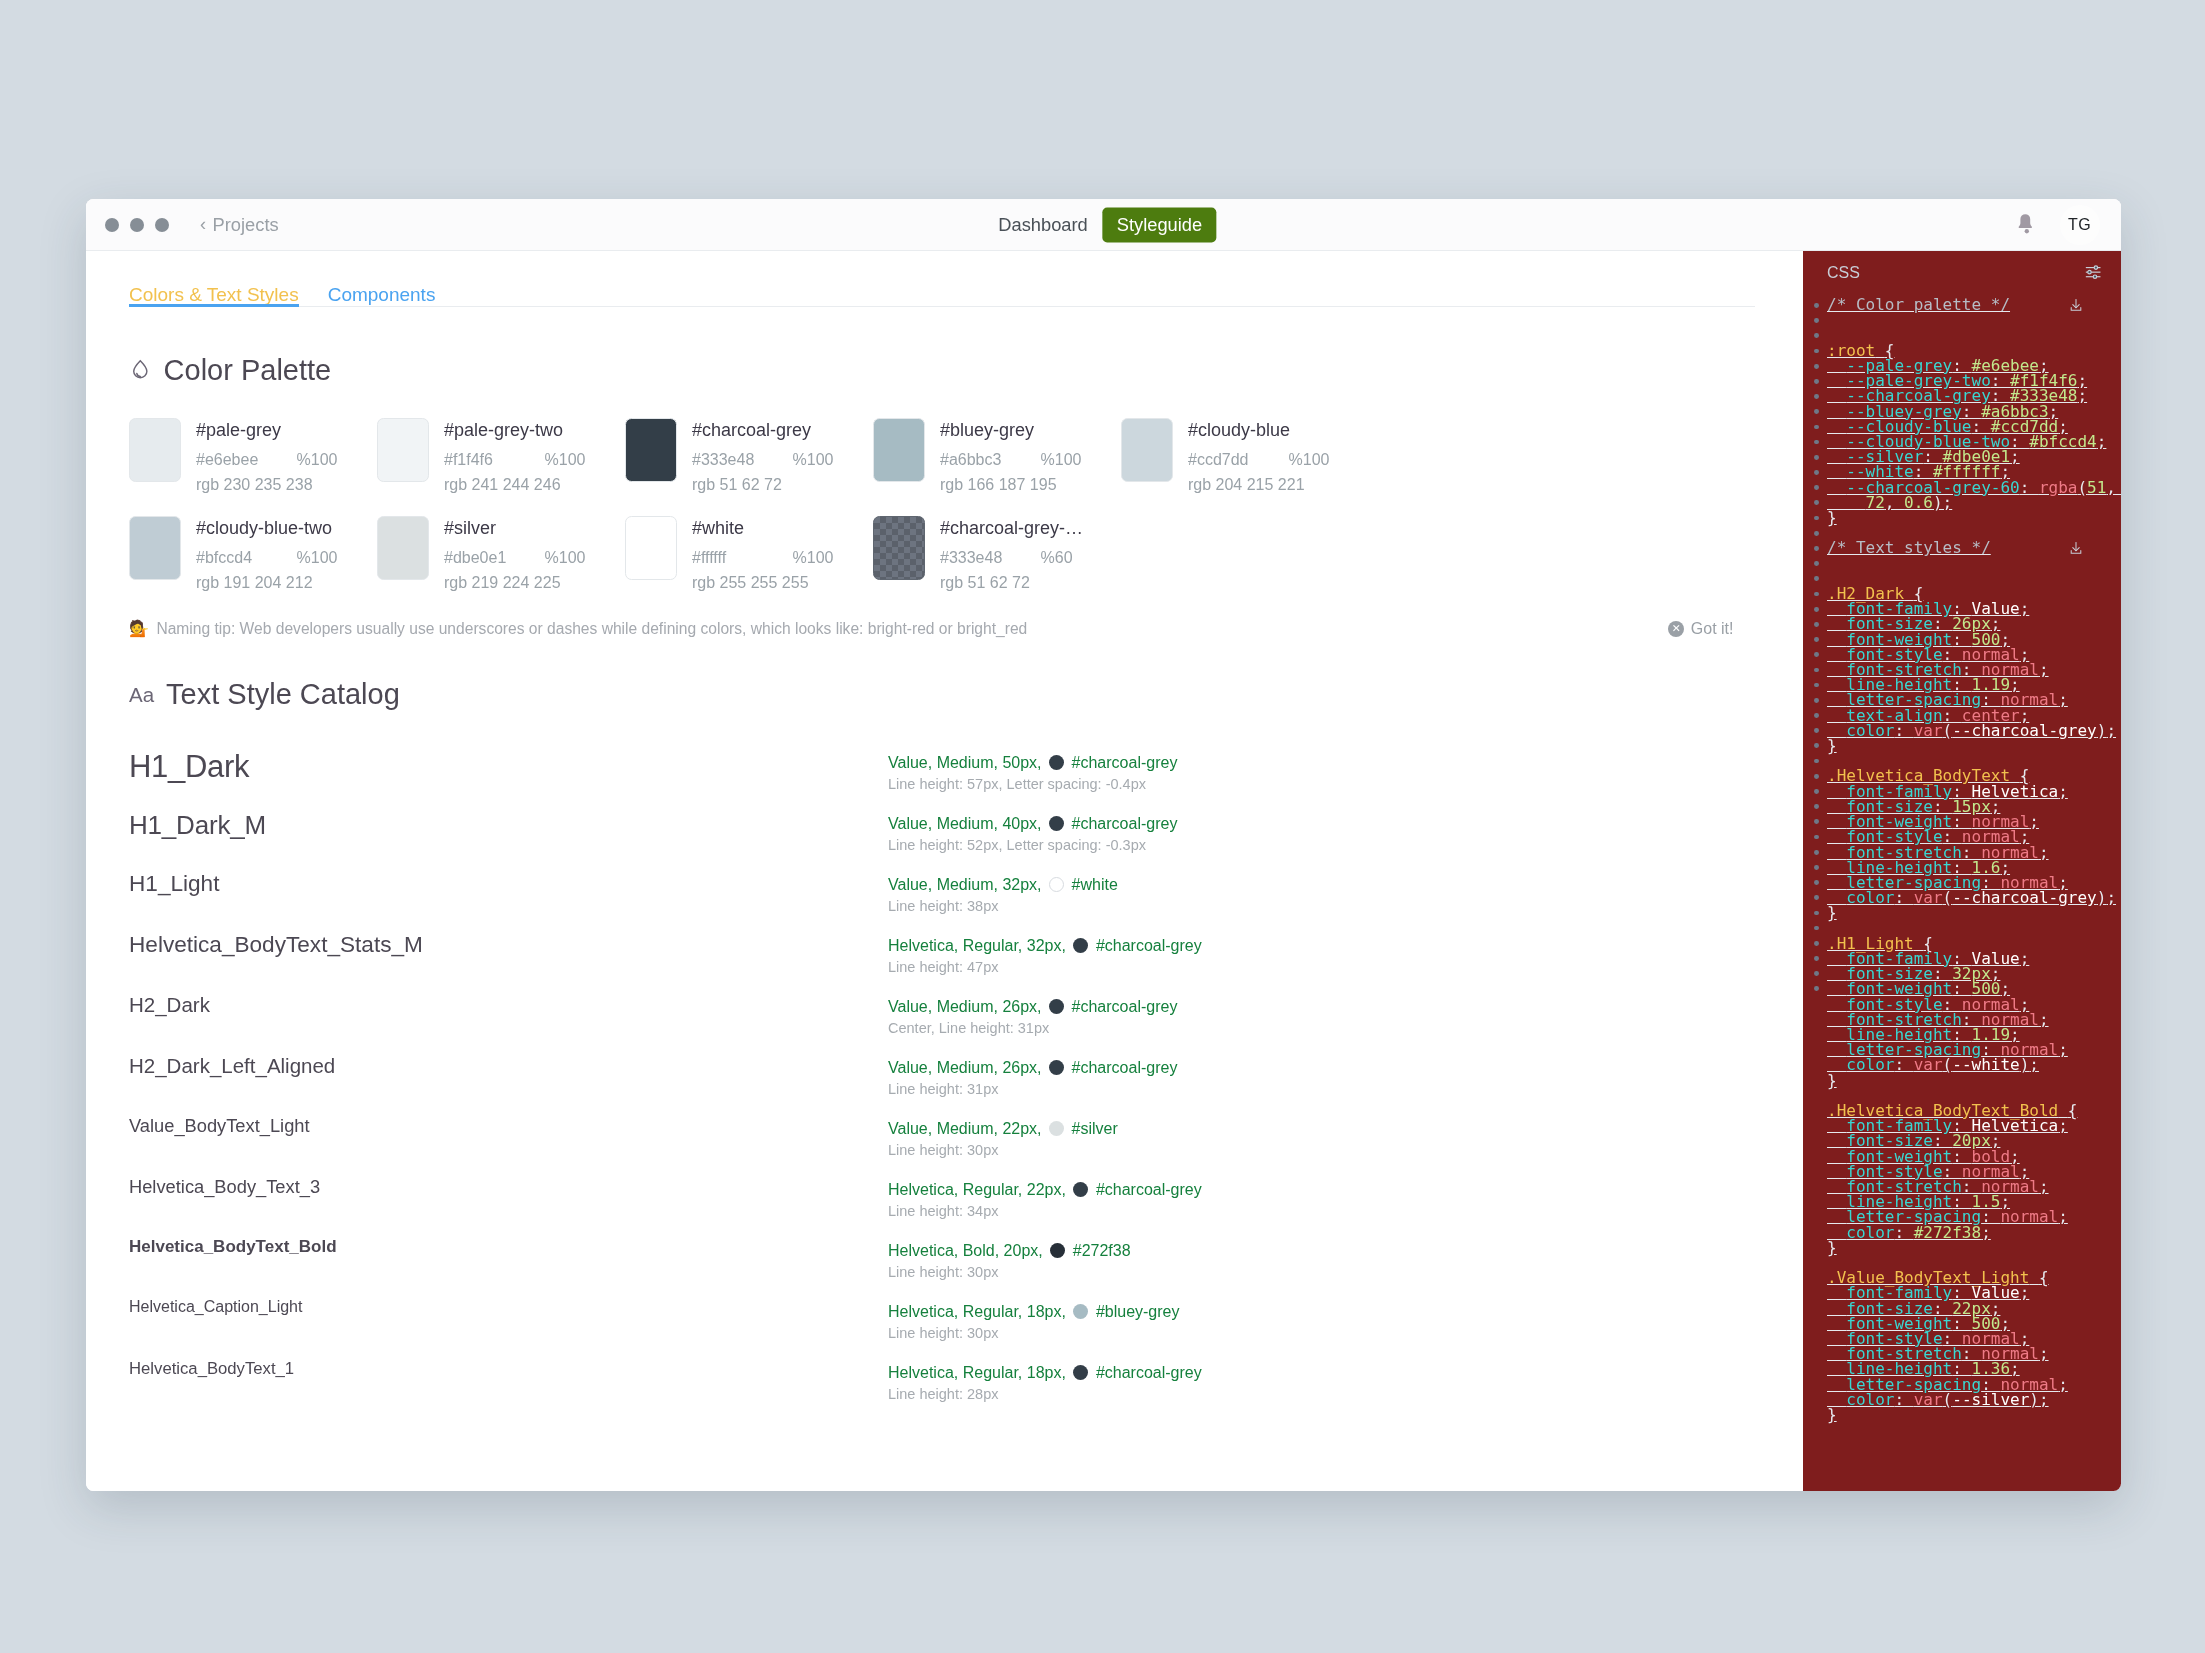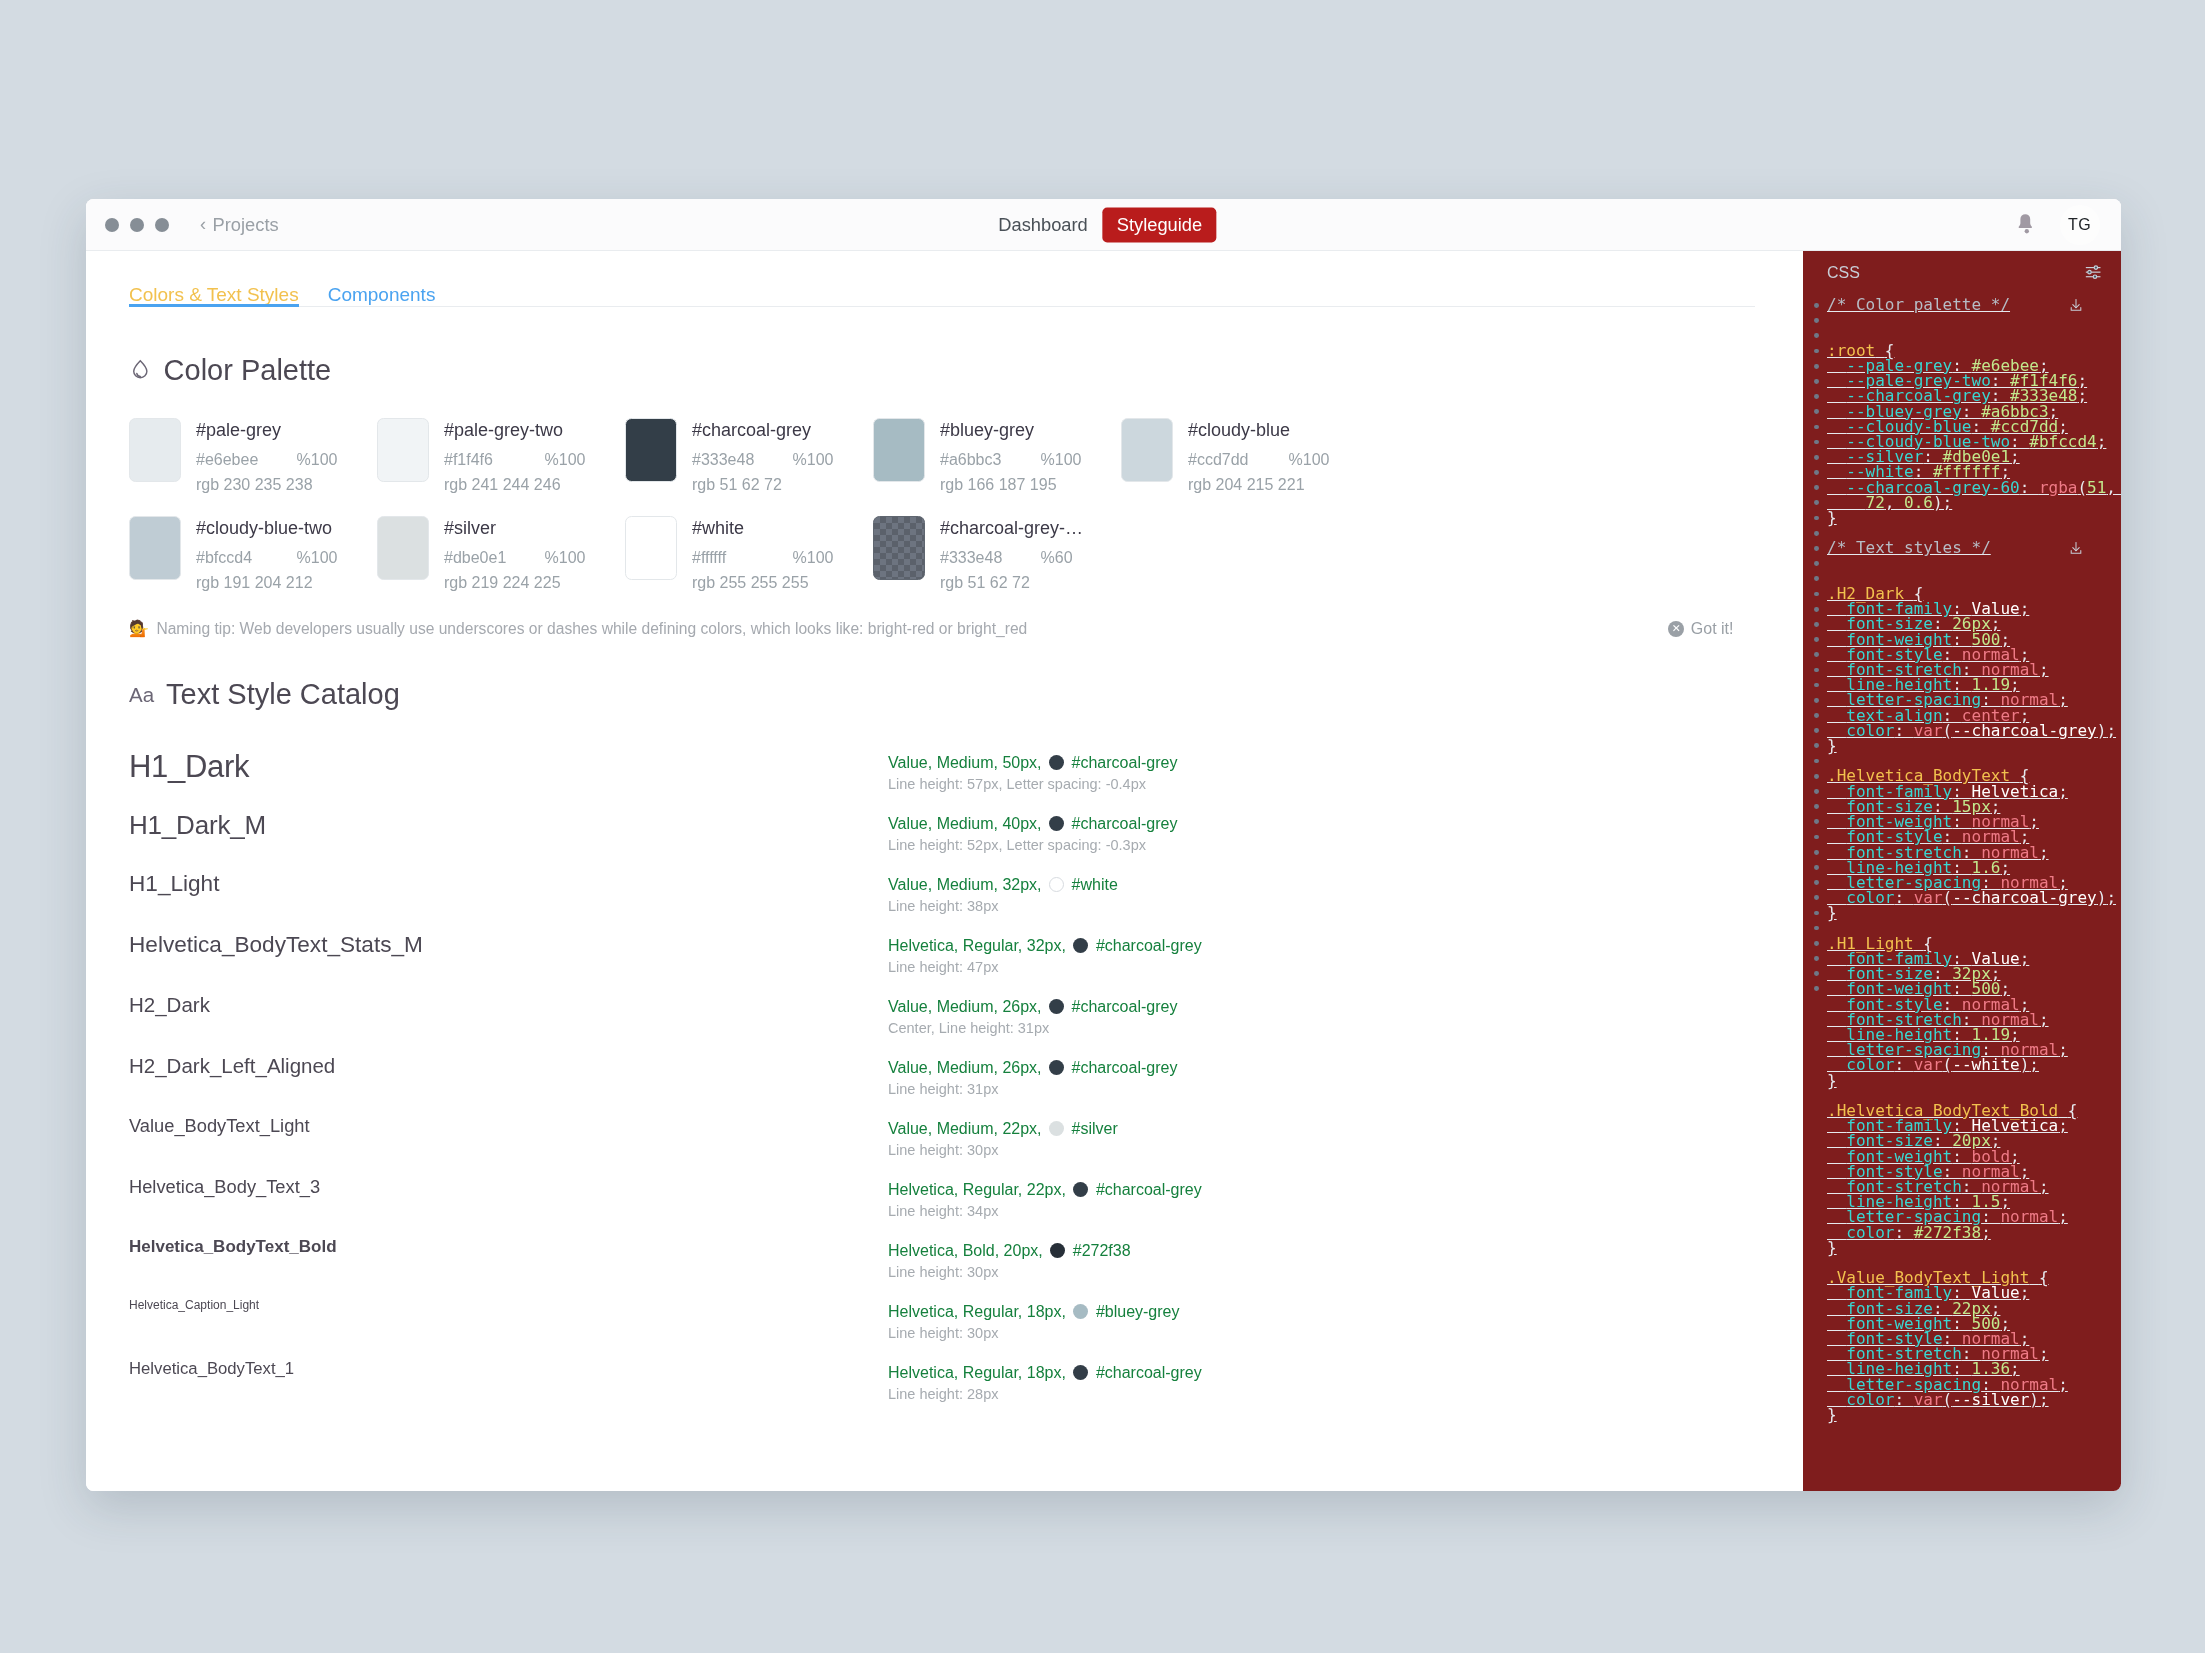--- a/index.html
+++ b/index.html
@@ -40,21 +40,21 @@
     margin-left:31px; color:#9aa0a6; font-size:18.3px;
   }
   .chev { font-size:18.3px; line-height:1; }
   .center-nav {
     position:absolute; left:50%; top:50%;
     transform:translate(-50%,-50%);
     display:flex; align-items:center; gap:7.5px;
   }
   .nav-item { font-size:18.3px; color:#495057; padding:3.2px 7.5px; }
   .nav-item.active {
-    background:#b91c1c; color:#ffffff;
+    background:#4d7c0f; color:#ffffff;
     border-radius:4.8px; padding:6.5px 14px;text-align:center;
   }
   .tb-right {
     position:absolute; right:21.5px; top:50%;
     transform:translateY(-50%);
     display:flex; align-items:center; gap:22.6px;
   }
   .bell { width:22.6px; height:25px; position:relative; }
   .bell svg { display:block; }
   .avatar {
@@ -177,21 +177,21 @@
   
   .ts-0 { font-size:31px; font-weight:500; letter-spacing:-0.3px; }
   .ts-1 { font-size:26px; font-weight:500; letter-spacing:-0.2px; }
   .ts-2 { font-size:22.6px; font-weight:400; }
   .ts-3 { font-size:22.6px; font-weight:400; }
   .ts-4 { font-size:20.5px; font-weight:500; }
   .ts-5 { font-size:20.5px; font-weight:500; }
   .ts-6 { font-size:18.3px; font-weight:400; }
   .ts-7 { font-size:18.3px; font-weight:400; }
   .ts-8 { font-size:17px; font-weight:700; }
-  .ts-9 { font-size:12px; font-weight:400; }
+  .ts-9 { font-size:16px; font-weight:400; }
   .ts-10 { font-size:16.7px; font-weight:400; }
 
   
   .css-panel {
     width:318px; flex:0 0 318px;
     background:#7f1d1d;
     color:#e6e9ee;
     font-family:"DejaVu Sans Mono", monospace;
     position:relative;
     overflow:hidden;

